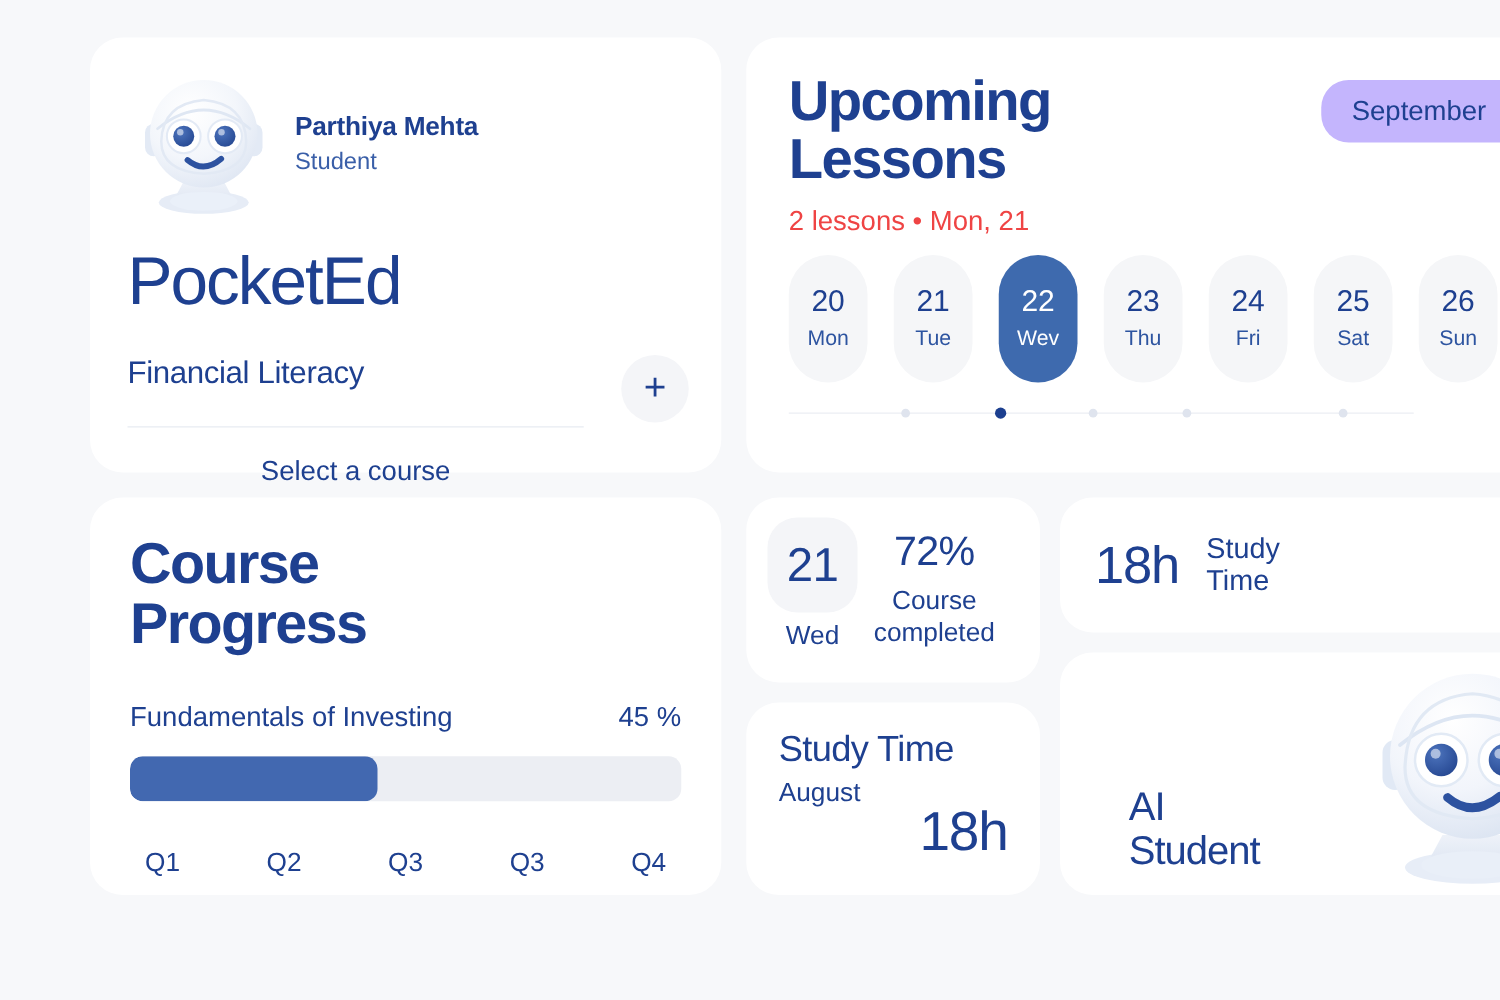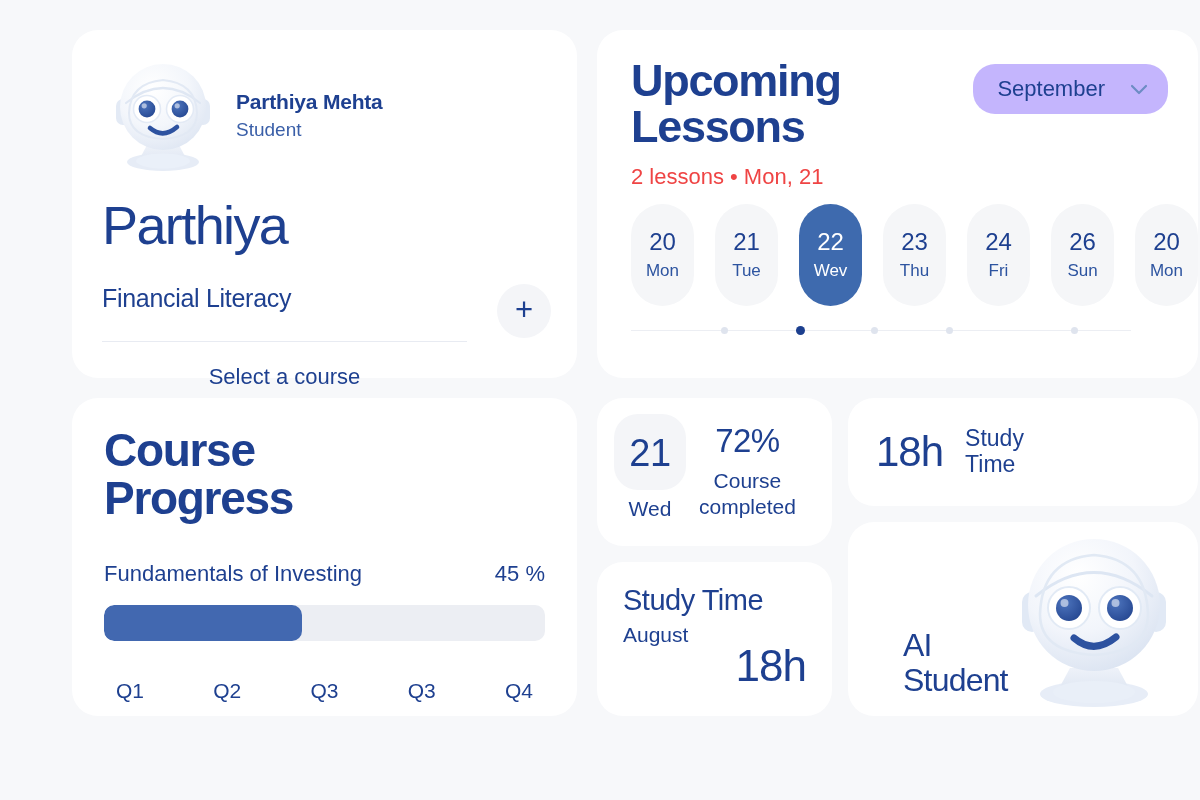--- a/index.html
+++ b/index.html
@@ -416,21 +416,21 @@
               <circle cx="75.2" cy="48.8" r="2.6" fill="#ffffff" opacity="0.55"></circle>
               <path d="M48 71 Q61 82 75 70" fill="none" stroke="#2d52a0" stroke-width="4.6" stroke-linecap="round"></path>
             </svg>
           </div>
           <div>
             <div class="profile-name">Parthiya Mehta</div>
             <div class="profile-role">Student</div>
           </div>
         </div>
 
-        <h1 class="brand-title">Parthiya</h1>
+        <h1 class="brand-title">PocketEd</h1>
         <div class="brand-sub">Financial Literacy</div>
 
         <div class="divider"></div>
         <div class="select-course">Select a course</div>
 
         <button class="add-btn">
           <span>+</span>
         </button>
       </section>
 
@@ -486,20 +486,24 @@
               <div class="dnum">22</div>
               <div class="ddow">Wev</div>
             </div>
             <div class="date-pill">
               <div class="dnum">23</div>
               <div class="ddow">Thu</div>
             </div>
             <div class="date-pill">
               <div class="dnum">24</div>
               <div class="ddow">Fri</div>
+            </div>
+            <div class="date-pill">
+              <div class="dnum">25</div>
+              <div class="ddow">Sat</div>
             </div>
             <div class="date-pill">
               <div class="dnum">26</div>
               <div class="ddow">Sun</div>
             </div>
             <div class="date-pill">
               <div class="dnum">20</div>
               <div class="ddow">Mon</div>
             </div>
           </div>

